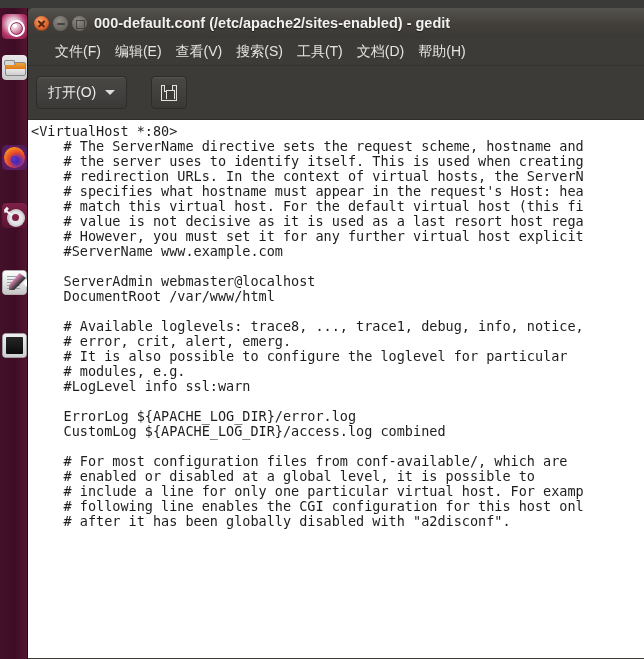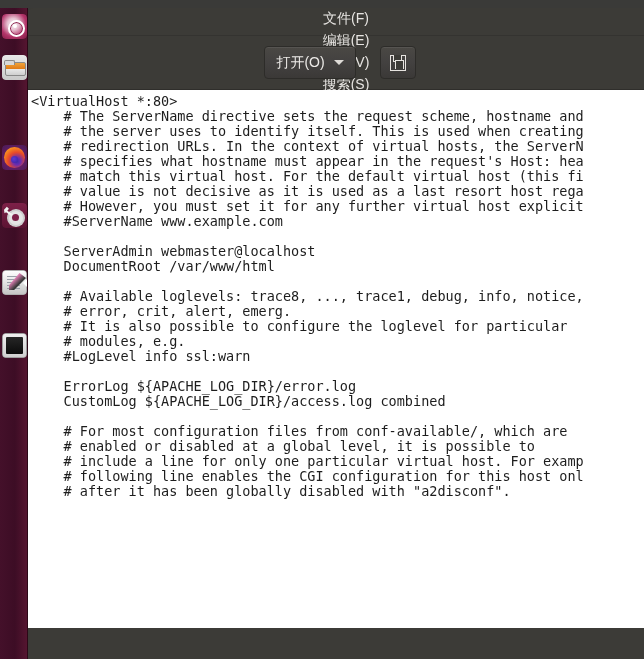--- a/index.html
+++ b/index.html
@@ -193,32 +193,30 @@
     line-height:30px; text-align:left; padding-left:66px;
     color:#f2f1f0; font-size:14.5px; font-weight:bold;
     white-space:nowrap; overflow:hidden;
     text-shadow:0 1px 1px rgba(0,0,0,.5);
   }
 
   #menubar {
     height:28px; background:#3c3b37;
     display:flex; align-items:center; padding-left:20px;
     border-bottom:1px solid #343330;
-    flex-direction:column;
   }
   .menu-item {
     color:#e6e4e1; font-size:14px; padding:2px 7px; white-space:nowrap;
     border-radius:3px;
   }
 
   #toolbar {
     height:54px; background:#3c3b37;
     display:flex; align-items:center; padding-left:8px; gap:24px;
     border-bottom:1px solid #2f2e2b;
-    justify-content:center;
   }
   .tb-btn {
     height:33px; display:flex; align-items:center; gap:7px;
     padding:0 11px;
     background:linear-gradient(to bottom,#4a4844 0%, #434140 50%, #3b3937 100%);
     border:1px solid #2d2c29;
     border-radius:4px;
     color:#eceae7; font-size:14px; white-space:nowrap;
     box-shadow: inset 0 1px 0 rgba(255,255,255,.07);
   }
@@ -300,20 +298,26 @@
     </div>
 
     <div class="launcher-item" style="top:325px;">
       <div class="li-inner ico-term"></div>
     </div>
 
   </div>
 
   <div id="window">
 
+    <div id="titlebar">
+      <div class="wbtn wbtn-close"></div>
+      <div class="wbtn wbtn-min"></div>
+      <div class="wbtn wbtn-max"></div>
+      <div id="window-title">000-default.conf (/etc/apache2/sites-enabled) - gedit</div>
+    </div>
 
     <div id="menubar">
       <div class="menu-item">文件(F)</div>
       <div class="menu-item">编辑(E)</div>
       <div class="menu-item">查看(V)</div>
       <div class="menu-item">搜索(S)</div>
       <div class="menu-item">工具(T)</div>
       <div class="menu-item">文档(D)</div>
       <div class="menu-item">帮助(H)</div>
     </div>

